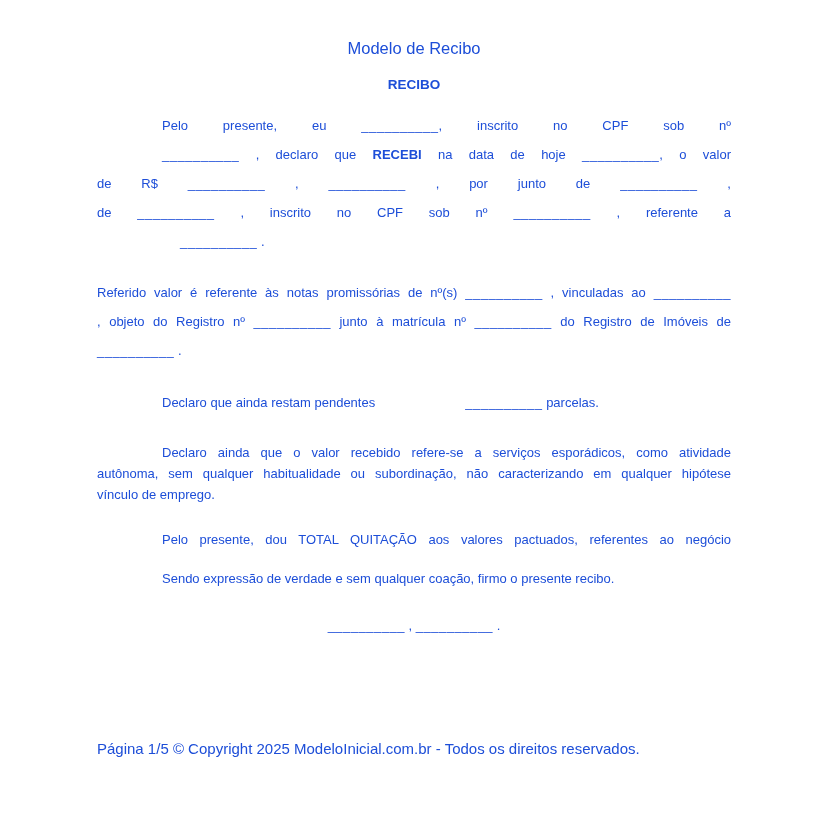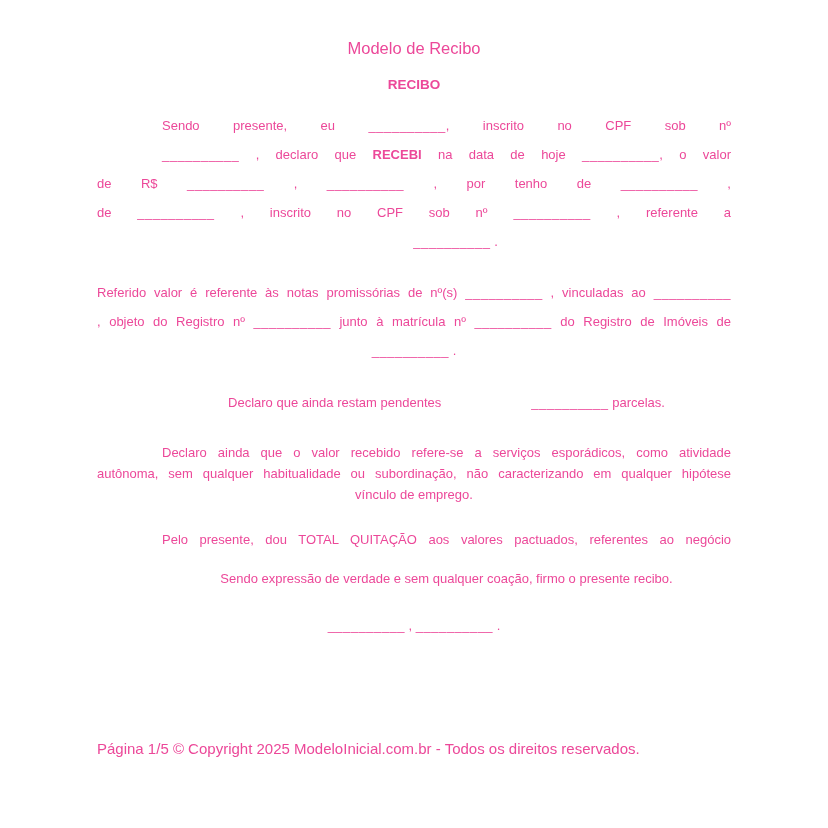--- a/index.html
+++ b/index.html
@@ -6,21 +6,21 @@
     margin: 0;
     padding: 0;
     background: #ffffff;
   }
   .page {
     position: relative;
     width: 828px;
     height: 828px;
     background: #ffffff;
     font-family: "Liberation Sans", sans-serif;
-    color: #ec4899;
+    color: #1d4ed8;
     overflow: hidden;
   }
   .content {
     padding: 0 97px;
   }
   .doc-title {
     margin-top: 36px;
     text-align: center;
     font-size: 16.5px;
     line-height: 24px;
@@ -31,21 +31,20 @@
     text-align: center;
     font-size: 13.5px;
     line-height: 18px;
     font-weight: 700;
   }
   .para {
     font-size: 13px;
   }
   .para .line {
     white-space: normal;
-    text-align: center;
   }
   .para.wide .line { line-height: 29px; height: 29px; }
   .para.tight .line { line-height: 21px; height: 21px; }
   .line.just {
     text-align: justify;
     text-align-last: justify;
   }
   .para.center .line { text-align: center; }
   .b { font-weight: 700; }
   .blank { white-space: nowrap; letter-spacing: 0.5px; }
@@ -66,23 +65,23 @@
 </style>
 </head>
 <body>
 
 <div class="page">
   <div class="content">
     <div class="doc-title">Modelo de Recibo</div>
     <div class="doc-heading">RECIBO</div>
     <div id="doc-body">
         <div class="para para-0 wide">
-          <div class="line just" style="text-indent: 65px;"><span>Sendo presente, eu </span><span class="blank">__________</span><span>, inscrito no CPF sob nº</span></div>
+          <div class="line just" style="text-indent: 65px;"><span>Pelo presente, eu </span><span class="blank">__________</span><span>, inscrito no CPF sob nº</span></div>
           <div class="line just" style="text-indent: 65px;"><span class="blank">__________</span><span> , declaro que </span><span class="b">RECEBI</span><span> na data de hoje </span><span class="blank">__________</span><span>, o valor</span></div>
-          <div class="line just"><span>de R$ </span><span class="blank">__________</span><span> , </span><span class="blank">__________</span><span> , por tenho de </span><span class="blank">__________</span><span> ,</span></div>
+          <div class="line just"><span>de R$ </span><span class="blank">__________</span><span> , </span><span class="blank">__________</span><span> , por junto de </span><span class="blank">__________</span><span> ,</span></div>
           <div class="line just"><span>de </span><span class="blank">__________</span><span> , inscrito no CPF sob nº </span><span class="blank">__________</span><span> , referente a</span></div>
           <div class="line" style="text-indent: 83px;"><span class="blank">__________</span><span> .</span></div>
         </div>
         <div class="para para-1 wide">
           <div class="line just"><span>Referido valor é referente às notas promissórias de nº(s) </span><span class="blank">__________</span><span> , vinculadas ao </span><span class="blank">__________</span></div>
           <div class="line just"><span>, objeto do Registro nº </span><span class="blank">__________</span><span> junto à matrícula nº </span><span class="blank">__________</span><span> do Registro de Imóveis de</span></div>
           <div class="line"><span class="blank">__________</span><span> .</span></div>
         </div>
         <div class="para para-2 wide">
           <div class="line" style="text-indent: 65px;"><span>Declaro que ainda restam pendentes</span><span class="blank pre-gap">__________</span><span> parcelas.</span></div>

